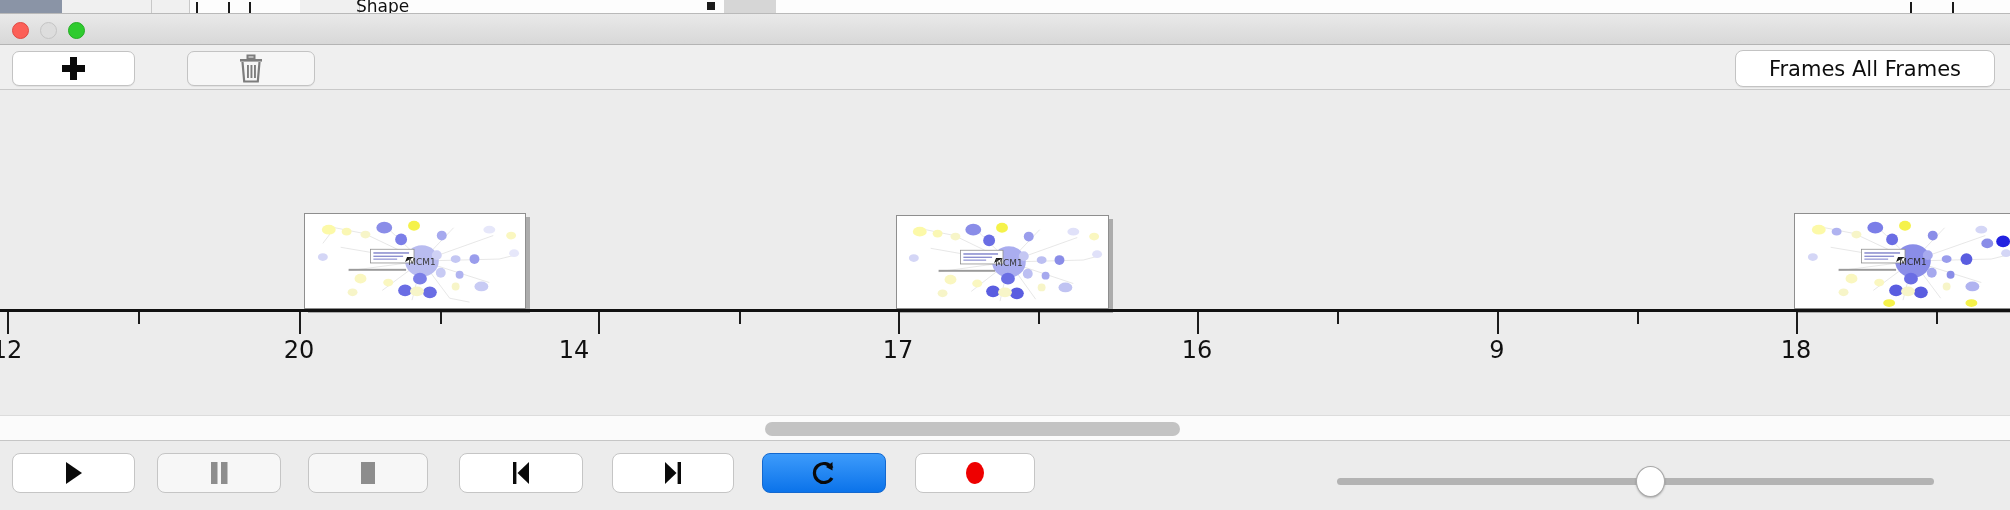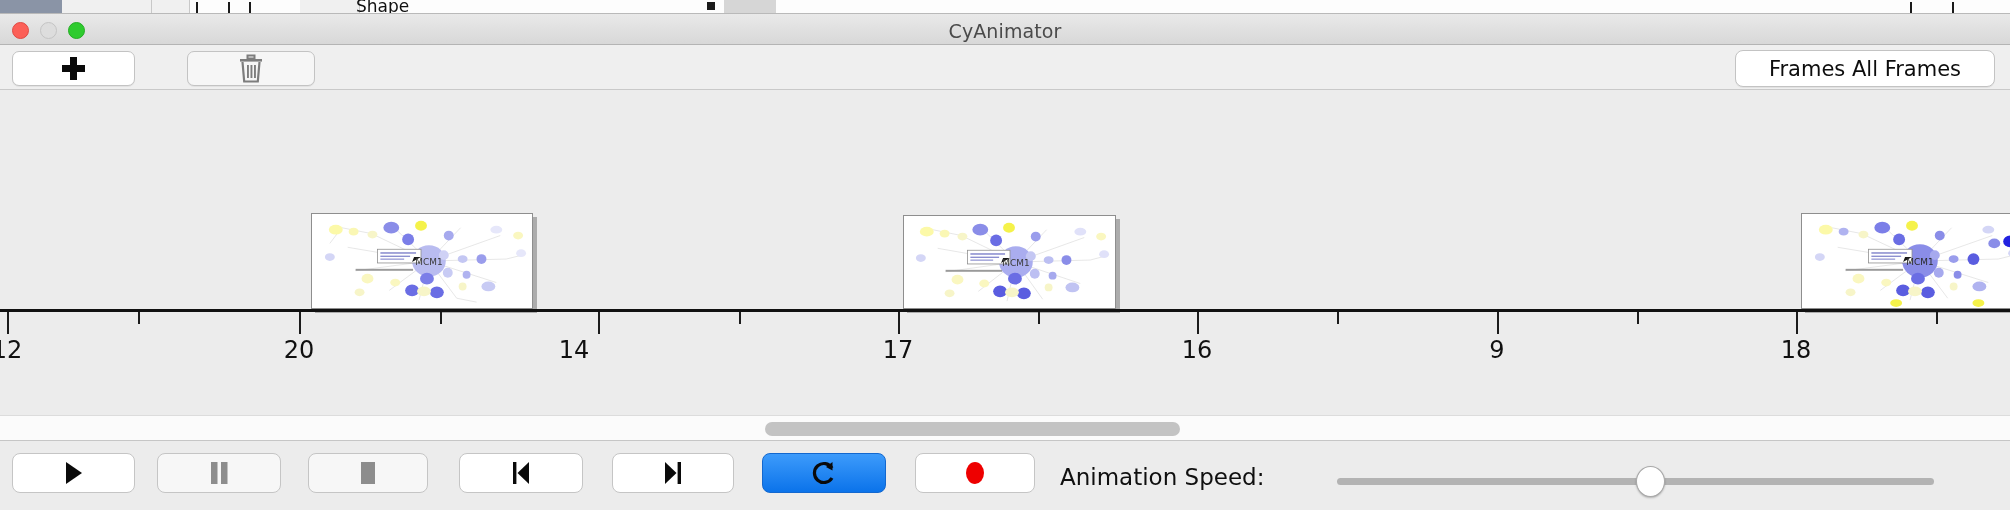--- a/index.html
+++ b/index.html
@@ -78,21 +78,21 @@
     content:""; position:absolute; background:#0a0a0a;
   }
   .ico-plus::before { left:0; top:8px; width:23px; height:7px; }
   .ico-plus::after  { left:8px; top:0; width:7px; height:23px; }
 
   
   .timeline {
     position:absolute; left:0; top:90px; width:2010px; height:319px;
     background:#ececec;
   }
-  .frames-area { position:absolute; left:15px; top:0; width:1610px; height:219px; }
+  .frames-area { position:absolute; left:8px; top:0; width:1610px; height:219px; }
 
   .frame {
     position:absolute; bottom:0;
     background:#ffffff;
     border:1px solid #8e8e8e;
     box-shadow:4px 4px 0 rgba(120,120,120,0.55);
     overflow:hidden;
   }
   .thumb-svg { display:block; width:100%; height:100%; }
 
@@ -172,21 +172,20 @@
   <div class="bg-mark" style="left:1910px;"></div>
   <div class="bg-mark" style="left:1952px;"></div>
 </div>
 
 <div class="titlebar">
   <div class="traffic">
     <div class="light close"></div>
     <div class="light min"></div>
     <div class="light max"></div>
   </div>
-  <div class="win-title">CyAnimator</div>
 </div>
 
 <div class="toolbar">
 
   <div class="btn btn-add">
     <span class="ico-plus"></span>
   </div>
 
   <div class="btn btn-del dim">
     <svg width="26" height="30" viewBox="0 0 26 30">
@@ -423,17 +422,16 @@
       <path d="M21.5 3 L21.5 11.5 L15 8 Z" fill="#0a0a0a"></path>
     </svg>
   </div>
 
   <div class="cbtn" style="left:915px;width:120px;">
     <svg width="26" height="26" viewBox="0 0 26 26">
       <ellipse cx="13" cy="13" rx="9" ry="11" fill="#ee0000"></ellipse>
     </svg>
   </div>
 
-  <div class="sp-label">Animation Speed:</div>
 </div>
 
 <div class="slider-track"></div>
 <div class="slider-thumb"></div>
 
 </body></html>

